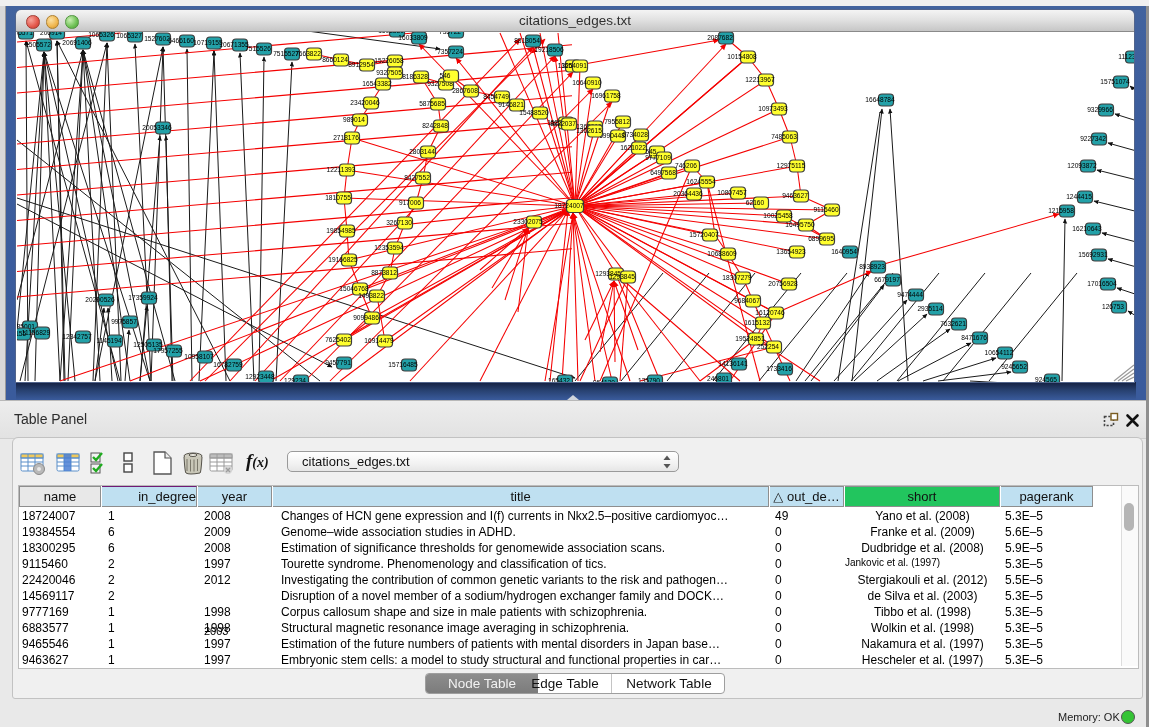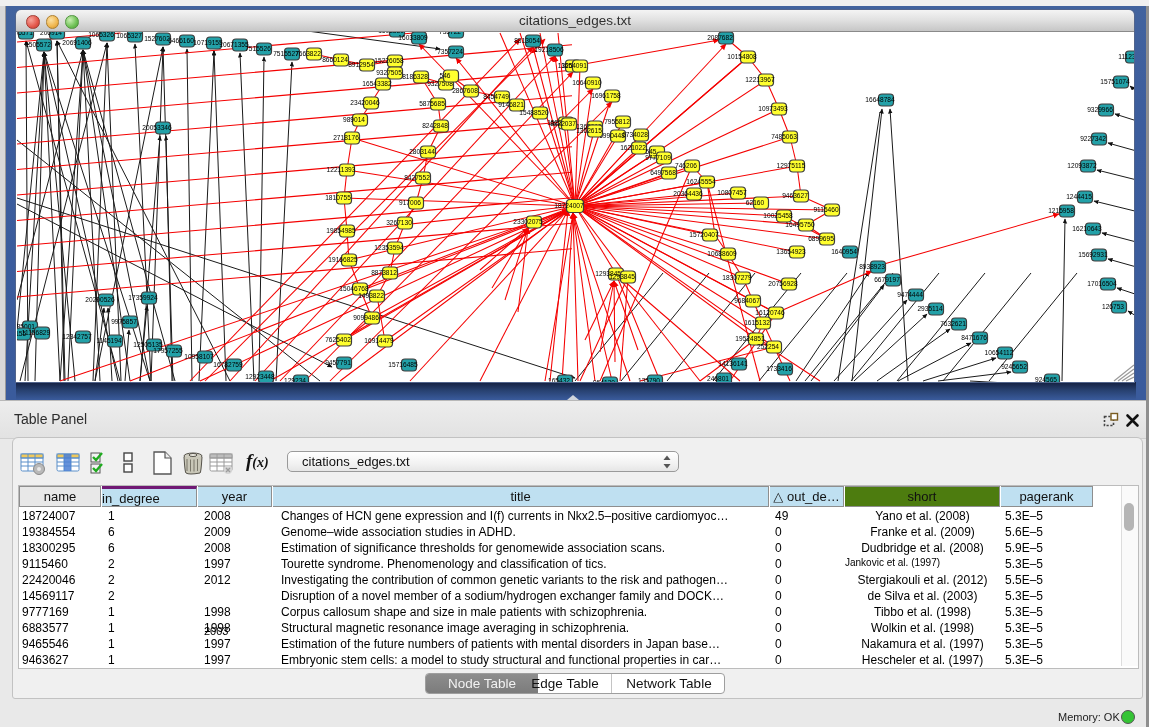--- a/index.html
+++ b/index.html
@@ -629,25 +629,25 @@
 <div class="abs" style="left:287px;top:451px;width:392px;height:21px;border:1px solid #9a9a9a;border-radius:5px;background:linear-gradient(180deg,#ffffff,#f2f2f2 60%,#e6e6e6);box-sizing:border-box">
   <div style="position:absolute;left:14px;top:2px;font-size:13px;color:#111">citations_edges.txt</div>
   <svg width="10" height="14" viewBox="0 0 10 14" style="position:absolute;right:6px;top:3px">
     <path d="M5 0.5 L8.5 5 H1.5 z" fill="#555"></path>
       <path d="M5 13.5 L1.5 9 H8.5 z" fill="#555"></path>
   </svg>
 </div>
 
 <div class="abs" style="left:18px;top:485px;width:1119px;height:182px;background:#fff;border:1px solid #bcbcbc"></div>
 <div style="position:absolute;left:19px;top:486px;width:82px;height:21px;background:#e8e8e8;border-left:1px solid #8e8e8e;border-right:1px solid #8e8e8e;border-top:1px solid #8e8e8e;border-bottom:1px solid #8e8e8e;box-sizing:border-box;font-size:13px;text-align:center;line-height:20px;color:#111">name</div>
-<div style="position:absolute;left:102px;top:486px;width:95px;height:21px;background:#bfe0f1;border-right:1px solid #8e8e8e;border-top:3px solid #701a75;border-bottom:1px solid #8e8e8e;box-sizing:border-box;font-size:13px;text-align:left;line-height:20px;color:#111">in_degree</div>
+<div style="position:absolute;left:102px;top:486px;width:95px;height:21px;background:#bfe0f1;border-right:1px solid #8e8e8e;border-top:1px solid #701a75;border-bottom:1px solid #8e8e8e;box-sizing:border-box;font-size:13px;text-align:right;line-height:20px;color:#111">in_degree</div>
 <div style="position:absolute;left:198px;top:486px;width:74px;height:21px;background:#bfe0f1;border-right:1px solid #8e8e8e;border-top:1px solid #8e8e8e;border-bottom:1px solid #8e8e8e;box-sizing:border-box;font-size:13px;text-align:center;line-height:20px;color:#111">year</div>
 <div style="position:absolute;left:273px;top:486px;width:496px;height:21px;background:#bfe0f1;border-right:1px solid #8e8e8e;border-top:1px solid #8e8e8e;border-bottom:1px solid #8e8e8e;box-sizing:border-box;font-size:13px;text-align:center;line-height:20px;color:#111">title</div>
 <div style="position:absolute;left:770px;top:486px;width:74px;height:21px;background:#bfe0f1;border-right:1px solid #8e8e8e;border-top:1px solid #8e8e8e;border-bottom:1px solid #8e8e8e;box-sizing:border-box;font-size:13px;text-align:center;line-height:20px;color:#111">△ out_de…</div>
-<div style="position:absolute;left:845px;top:486px;width:155px;height:21px;background:#4d7c0f;border-right:1px solid #8e8e8e;border-top:1px solid #8e8e8e;border-bottom:1px solid #8e8e8e;box-sizing:border-box;font-size:13px;text-align:center;line-height:20px;color:#111">short</div>
+<div style="position:absolute;left:845px;top:486px;width:155px;height:21px;background:#22c55e;border-right:1px solid #8e8e8e;border-top:1px solid #8e8e8e;border-bottom:1px solid #8e8e8e;box-sizing:border-box;font-size:13px;text-align:center;line-height:20px;color:#111">short</div>
 <div style="position:absolute;left:1001px;top:486px;width:92px;height:21px;background:#bfe0f1;border-right:1px solid #8e8e8e;border-top:1px solid #8e8e8e;border-bottom:1px solid #8e8e8e;box-sizing:border-box;font-size:13px;text-align:center;line-height:20px;color:#111">pagerank</div>
 <div style="position:absolute;left:22px;top:509px;font-size:12px;color:#000;white-space:nowrap;">18724007</div>
 <div style="position:absolute;left:108px;top:509px;font-size:12px;color:#000;white-space:nowrap;">1</div>
 <div style="position:absolute;left:204px;top:509px;font-size:12px;color:#000;white-space:nowrap;">2008</div>
 <div style="position:absolute;left:281px;top:509px;font-size:12px;color:#000;white-space:nowrap;max-width:487px;overflow:hidden;">Changes of HCN gene expression and I(f) currents in Nkx2.5–positive cardiomyoc…</div>
 <div style="position:absolute;left:775px;top:509px;font-size:12px;color:#000;white-space:nowrap;">49</div>
 <div style="position:absolute;left:845px;top:509px;width:155px;text-align:center;font-size:12px;color:#000;white-space:nowrap">Yano et al. (2008)</div>
 <div style="position:absolute;left:1005px;top:509px;font-size:12px;color:#000;white-space:nowrap;">5.3E–5</div>
 <div style="position:absolute;left:22px;top:525px;font-size:12px;color:#000;white-space:nowrap;">19384554</div>
 <div style="position:absolute;left:108px;top:525px;font-size:12px;color:#000;white-space:nowrap;">6</div>

